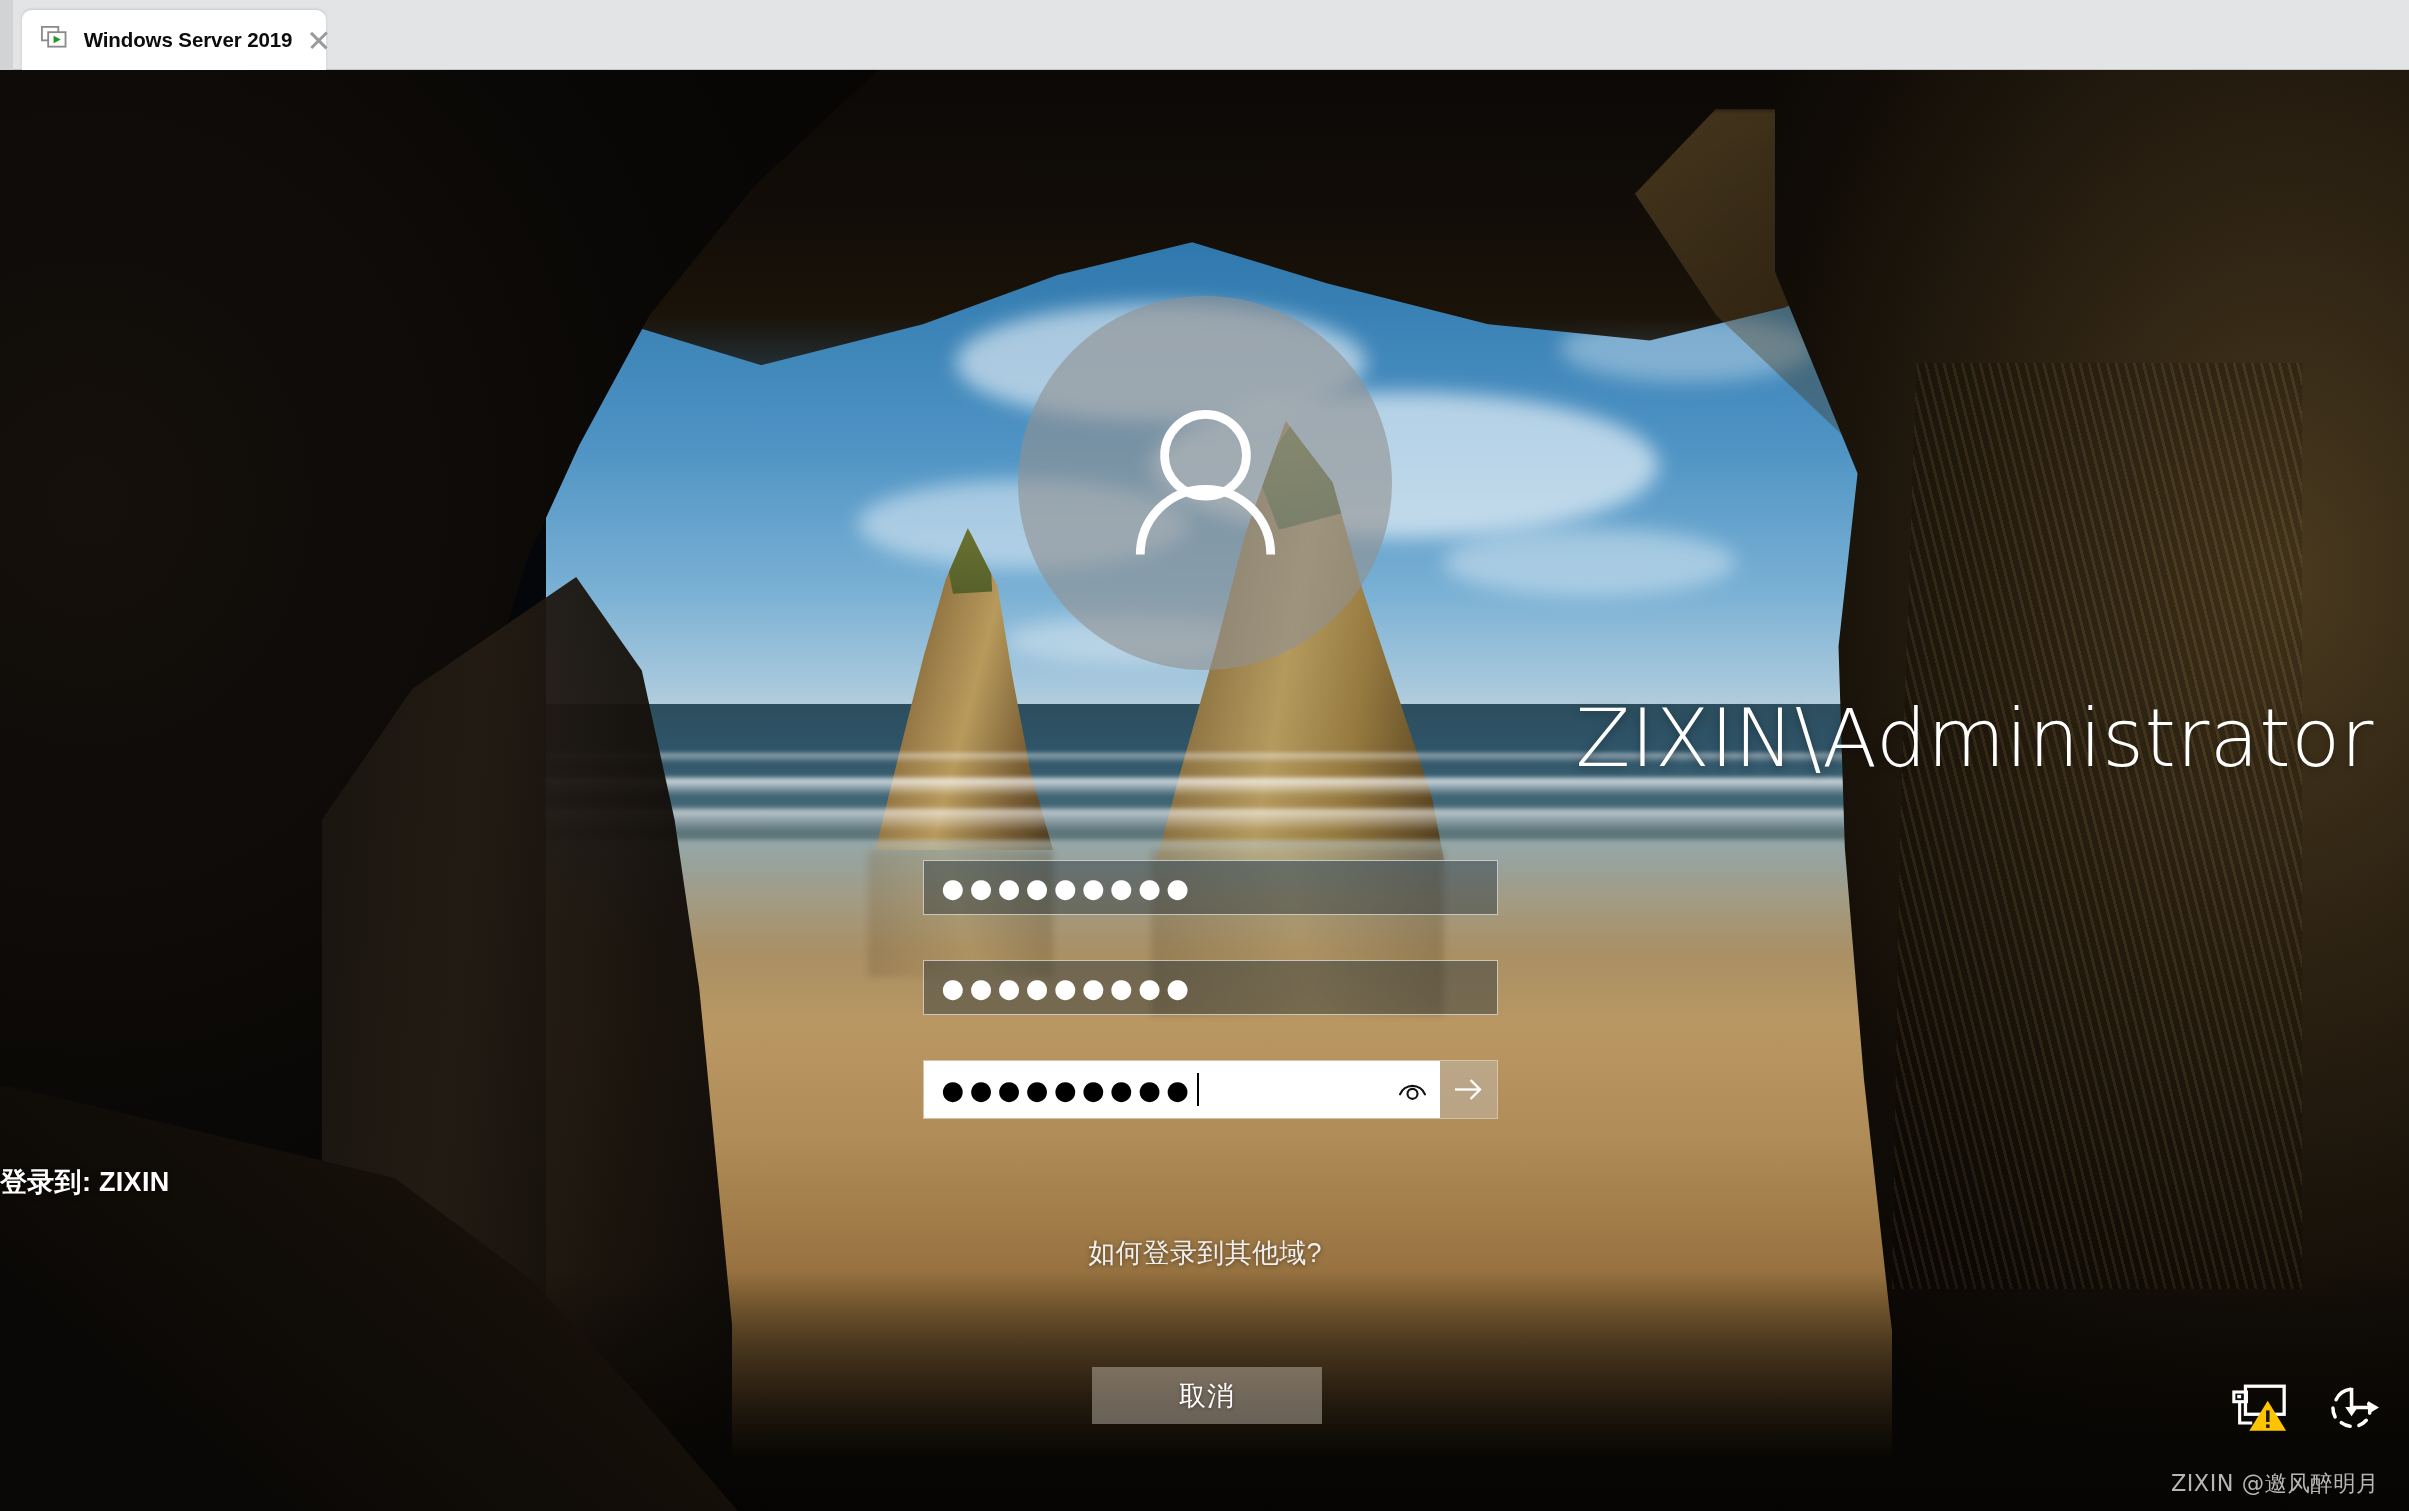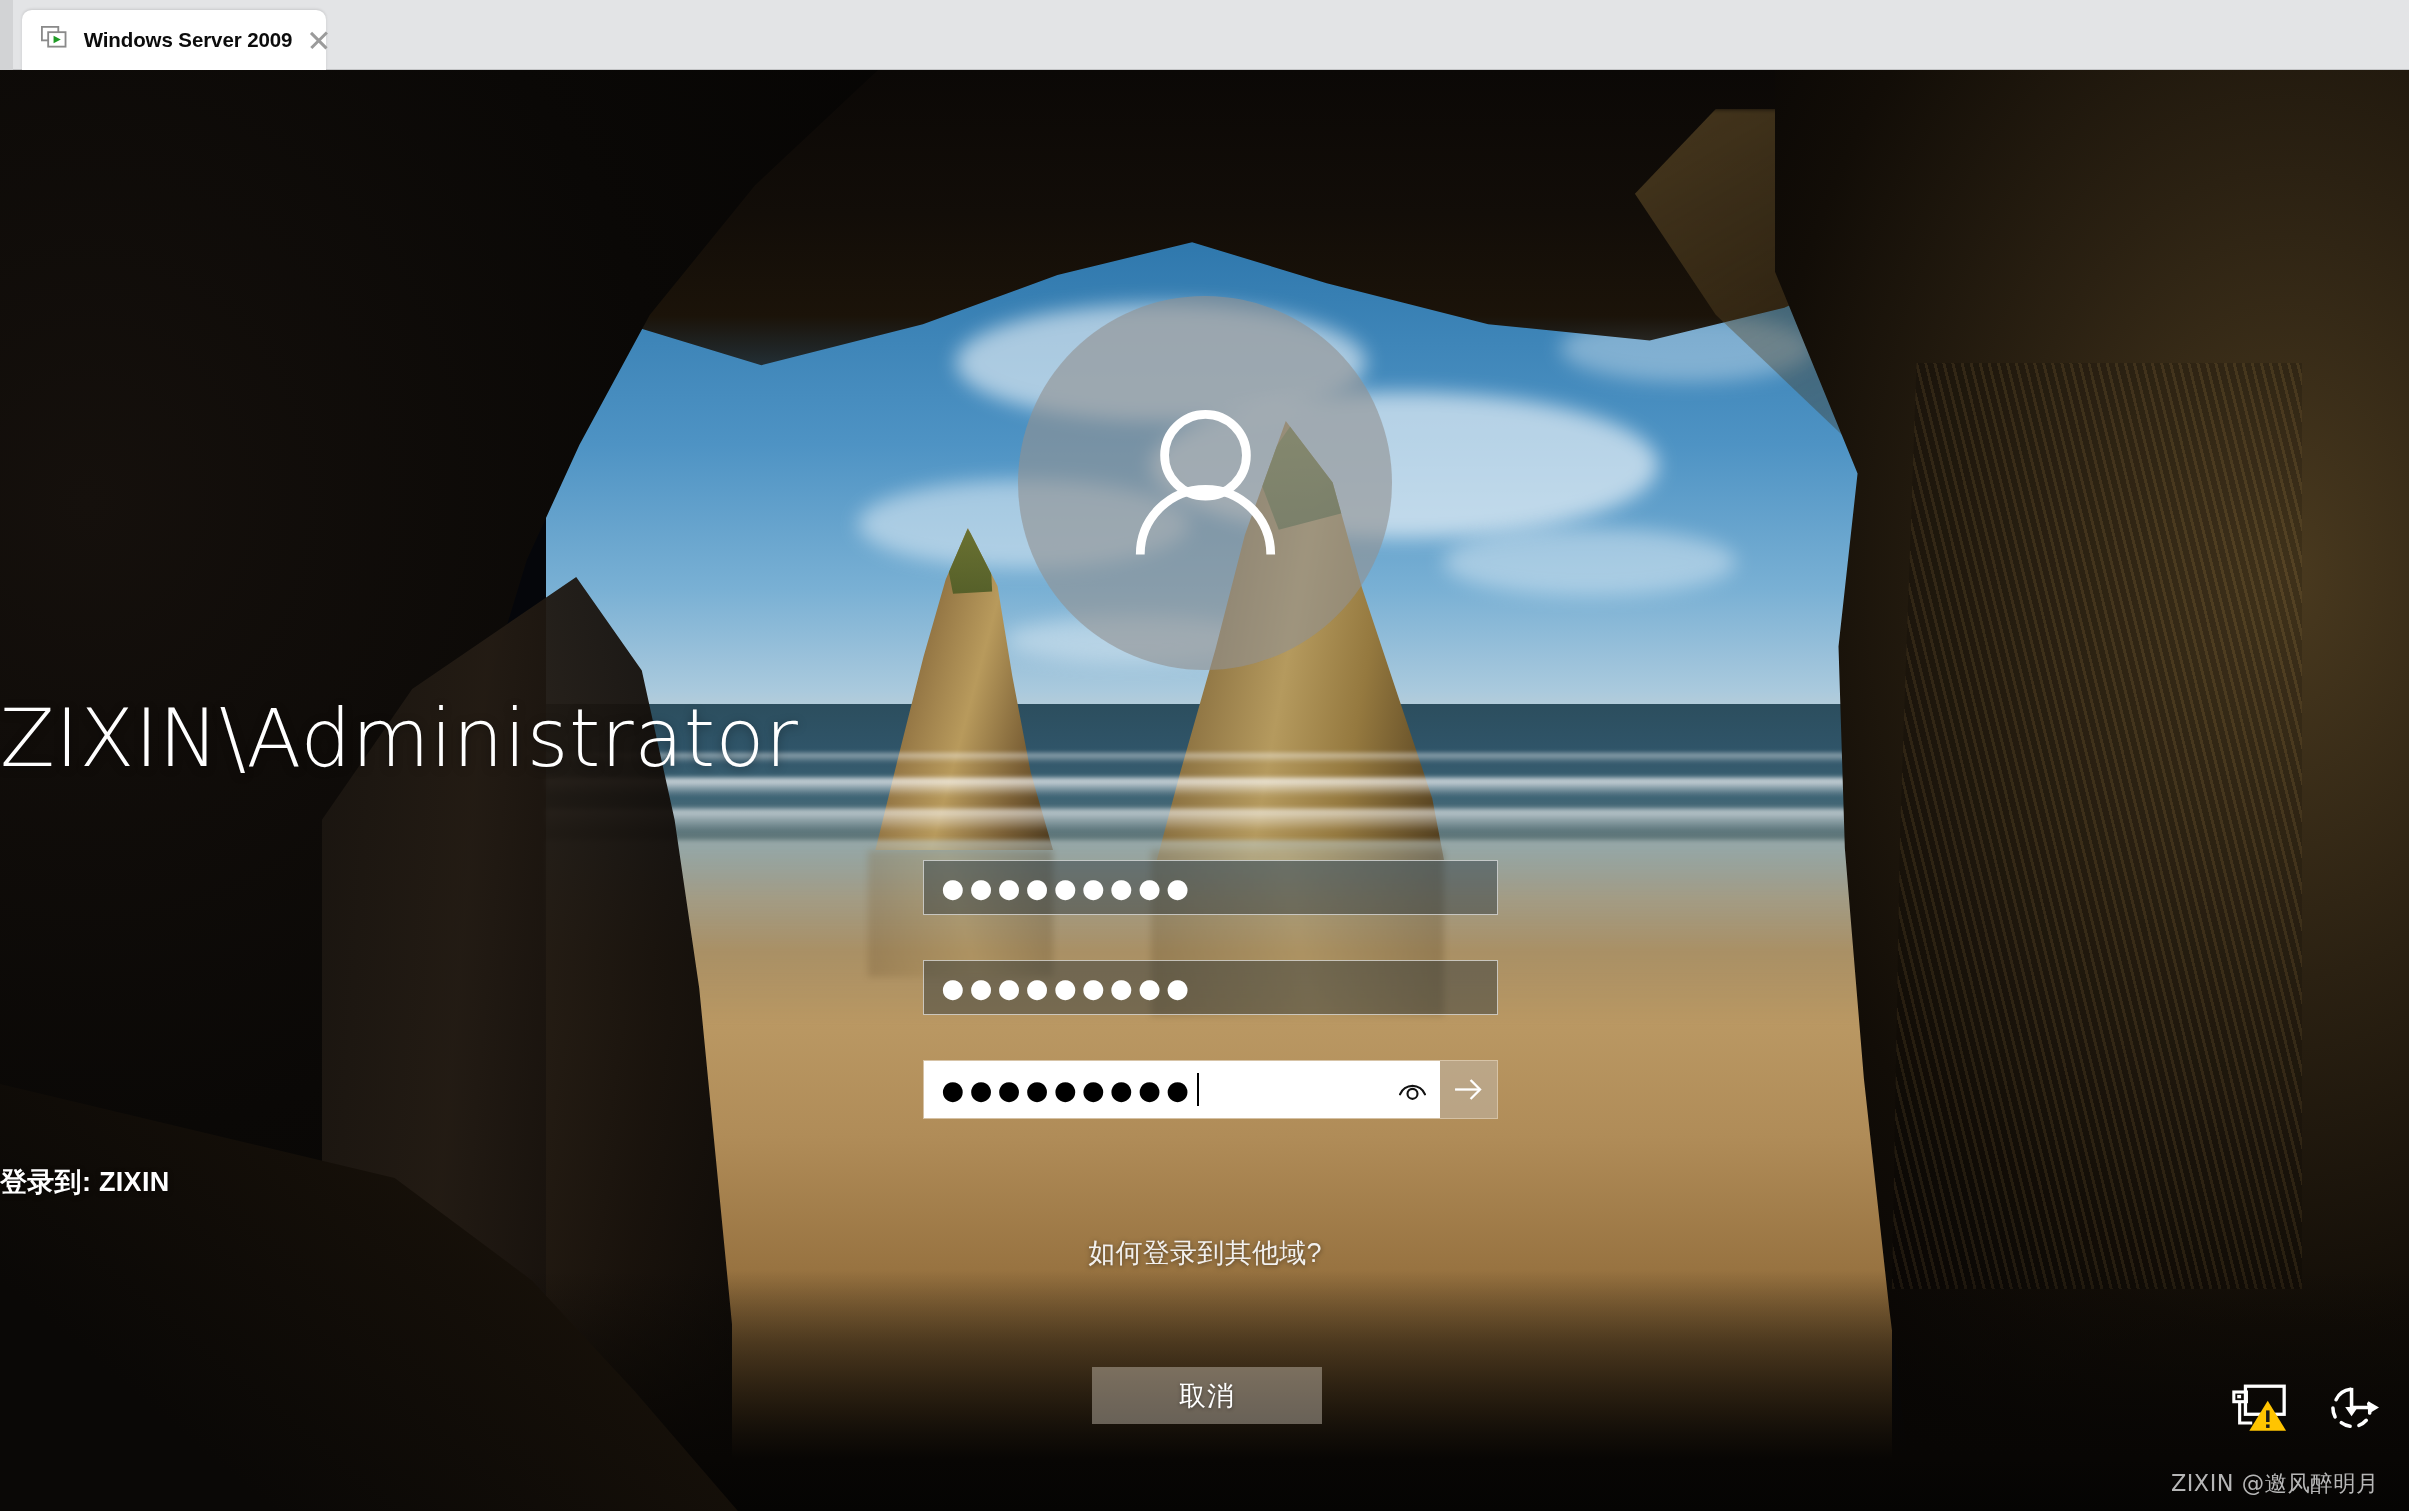--- a/index.html
+++ b/index.html
@@ -184,21 +184,21 @@
   
   #login{
     position:absolute; left:0; top:0; width:2410px; height:1441px;
   }
   #avatar{
     position:absolute; left:1018px; top:226px; width:374px; height:374px;
     border-radius:50%; background:rgba(145,145,145,.62);
     display:flex; align-items:center; justify-content:center;
   }
   #username{
-    position:absolute; left:0; top:622px; width:2374px; text-align:left;
+    position:absolute; left:0; top:622px; width:2374px; text-align:right;
     color:#fff; font-size:80px; font-weight:300; letter-spacing:0.5px;
     font-family:"DejaVu Sans","Liberation Sans",sans-serif;
     text-shadow:0 2px 9.8px rgba(0,0,0,.35);
   }
 
   .pwfield{
     position:absolute; left:923px; width:575px; height:55px;
     border:1.6px solid rgba(255,255,255,.62);
     background:rgba(30,46,56,.42);
     display:flex; align-items:center; padding:0 17.6px;
@@ -273,21 +273,21 @@
   <div class="edge-left"></div>
 
   <div id="tab">
     <span class="tab-ico">
       <svg width="29" height="27" viewBox="0 0 30 28">
         <rect x="0.9" y="0.9" width="17" height="14" fill="none" stroke="#8a8a8a" stroke-width="1.9"></rect>
         <rect x="7.4" y="6.4" width="18" height="15" fill="#fff" stroke="#8a8a8a" stroke-width="1.9"></rect>
         <polygon points="13,10 13,18 20.5,14" fill="#1f9b25"></polygon>
       </svg>
     </span>
-    <span class="tab-title">Windows Server 2009</span>
+    <span class="tab-title">Windows Server 2019</span>
     <span class="tab-close"></span>
   </div>
 </div>
 
 <div id="screen">
 
   <div id="wallpaper">
     <div class="scene"></div>
     <div class="cloud c1"></div>
     <div class="cloud c2"></div>

